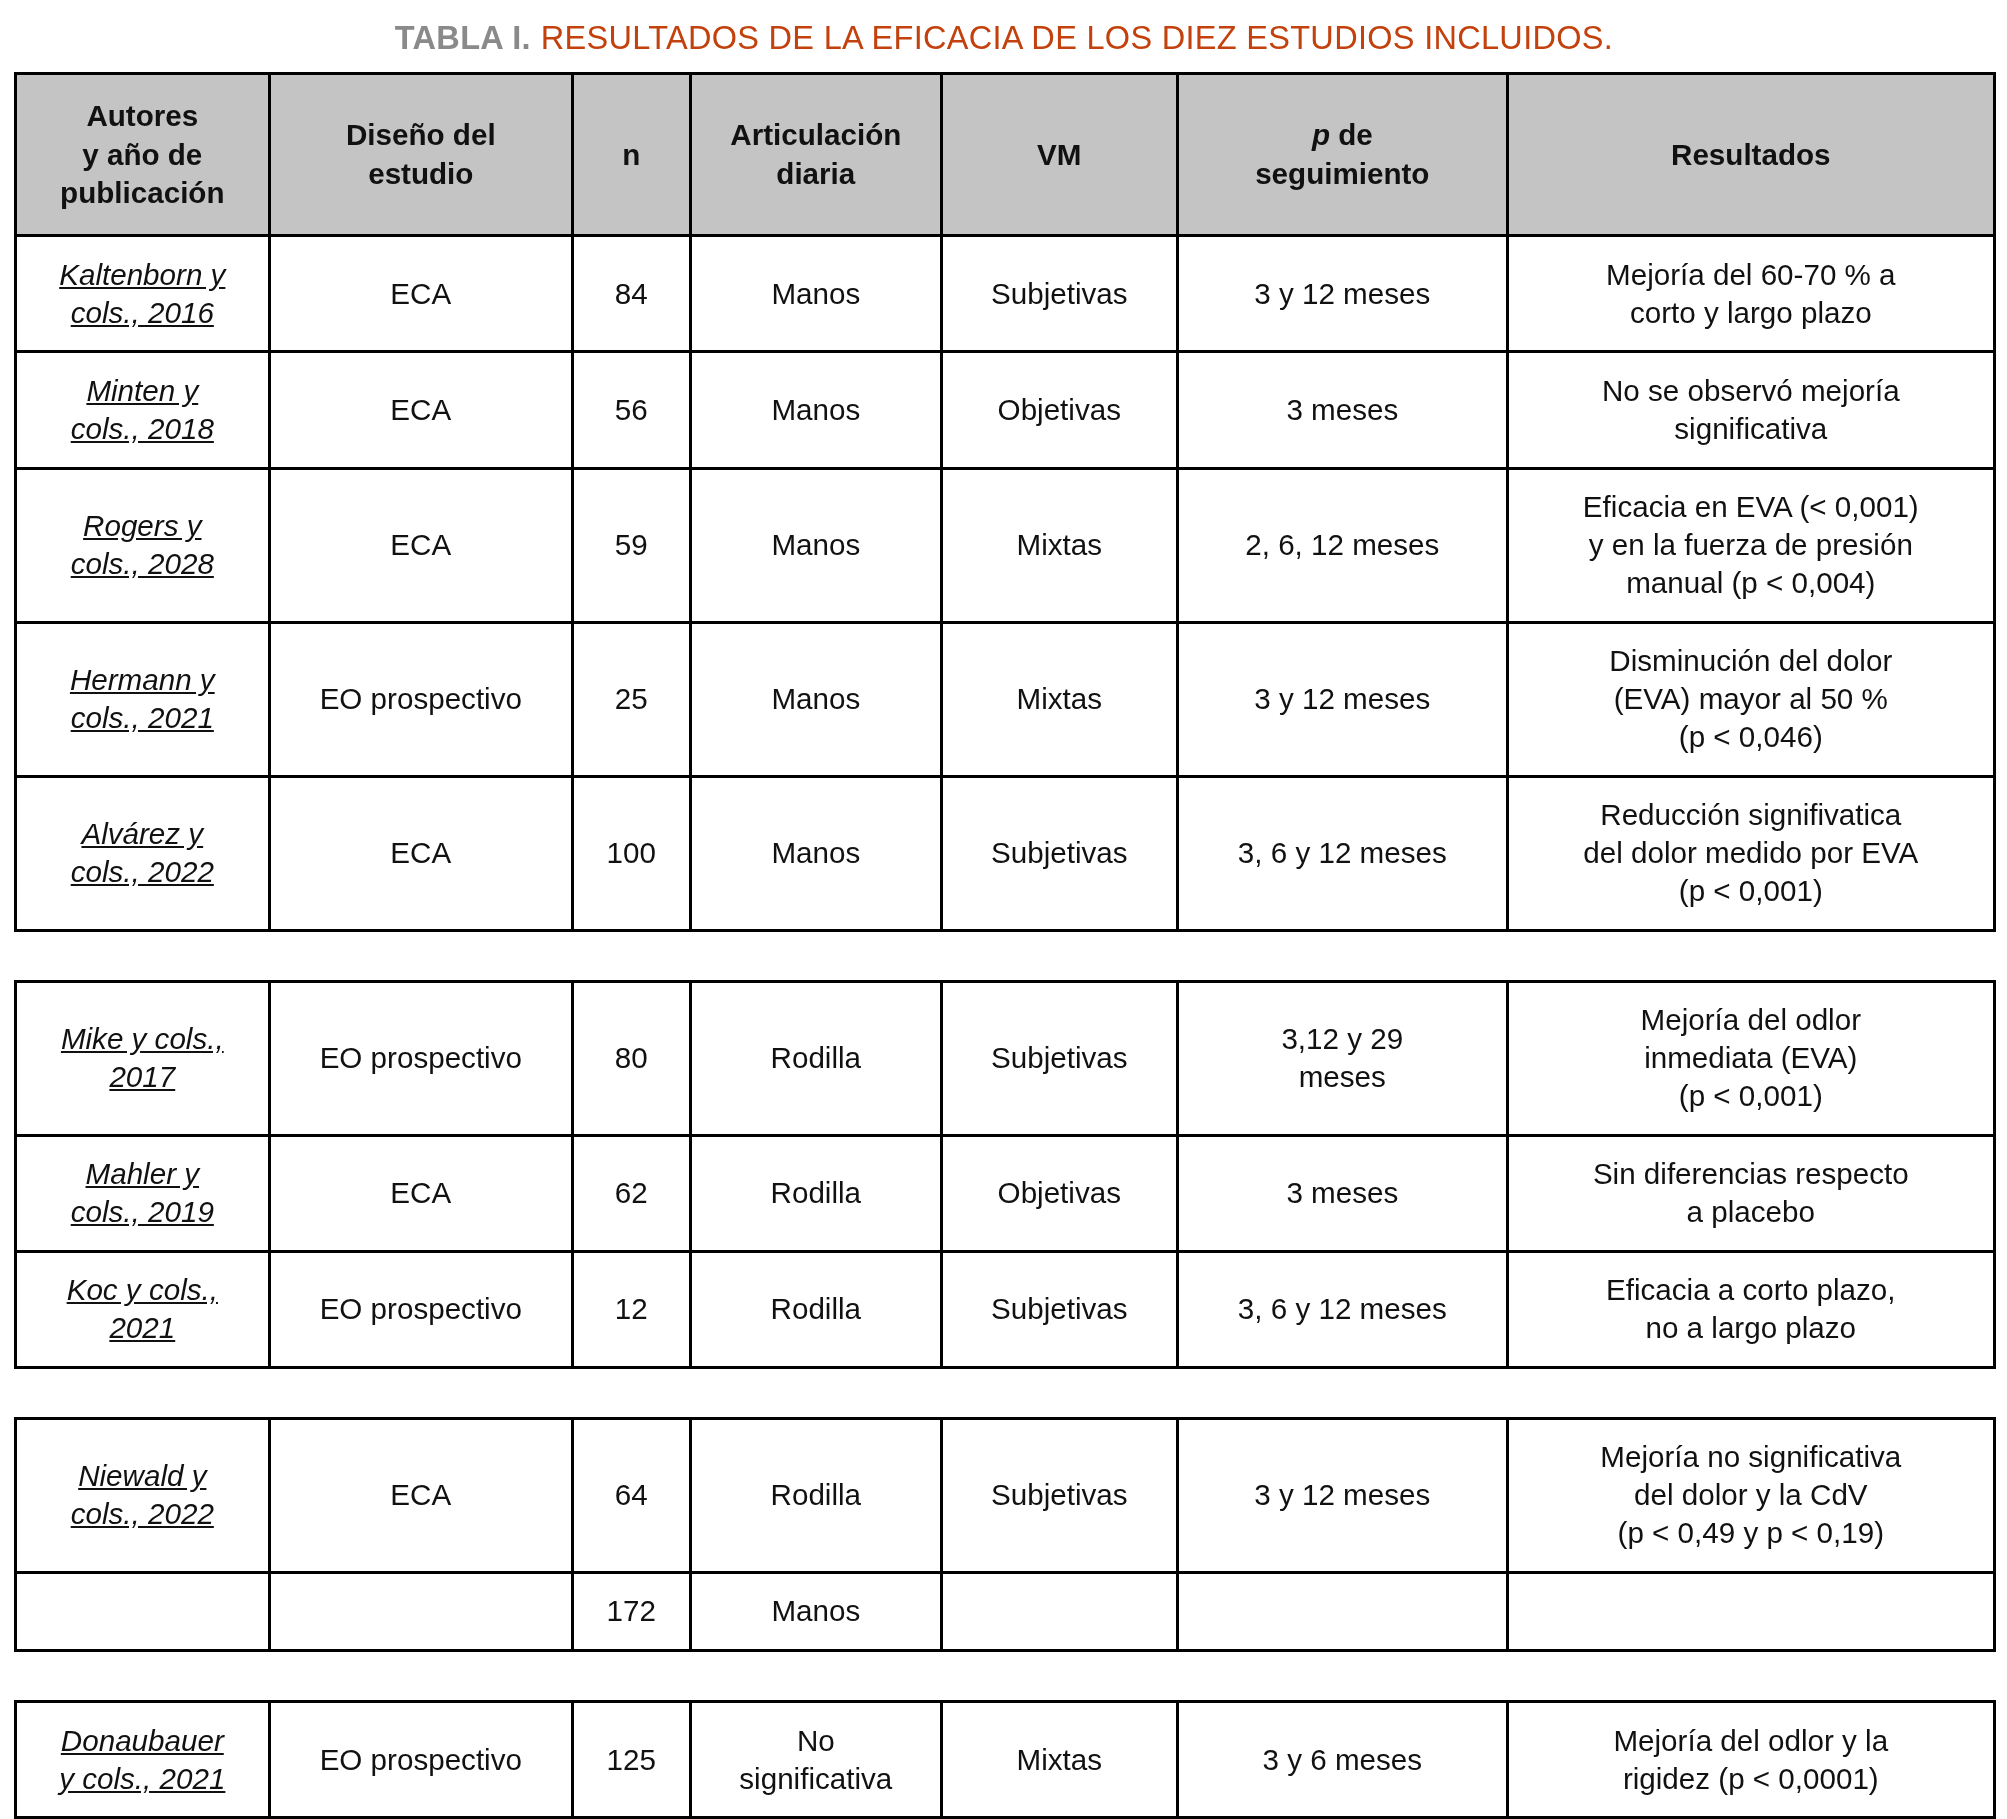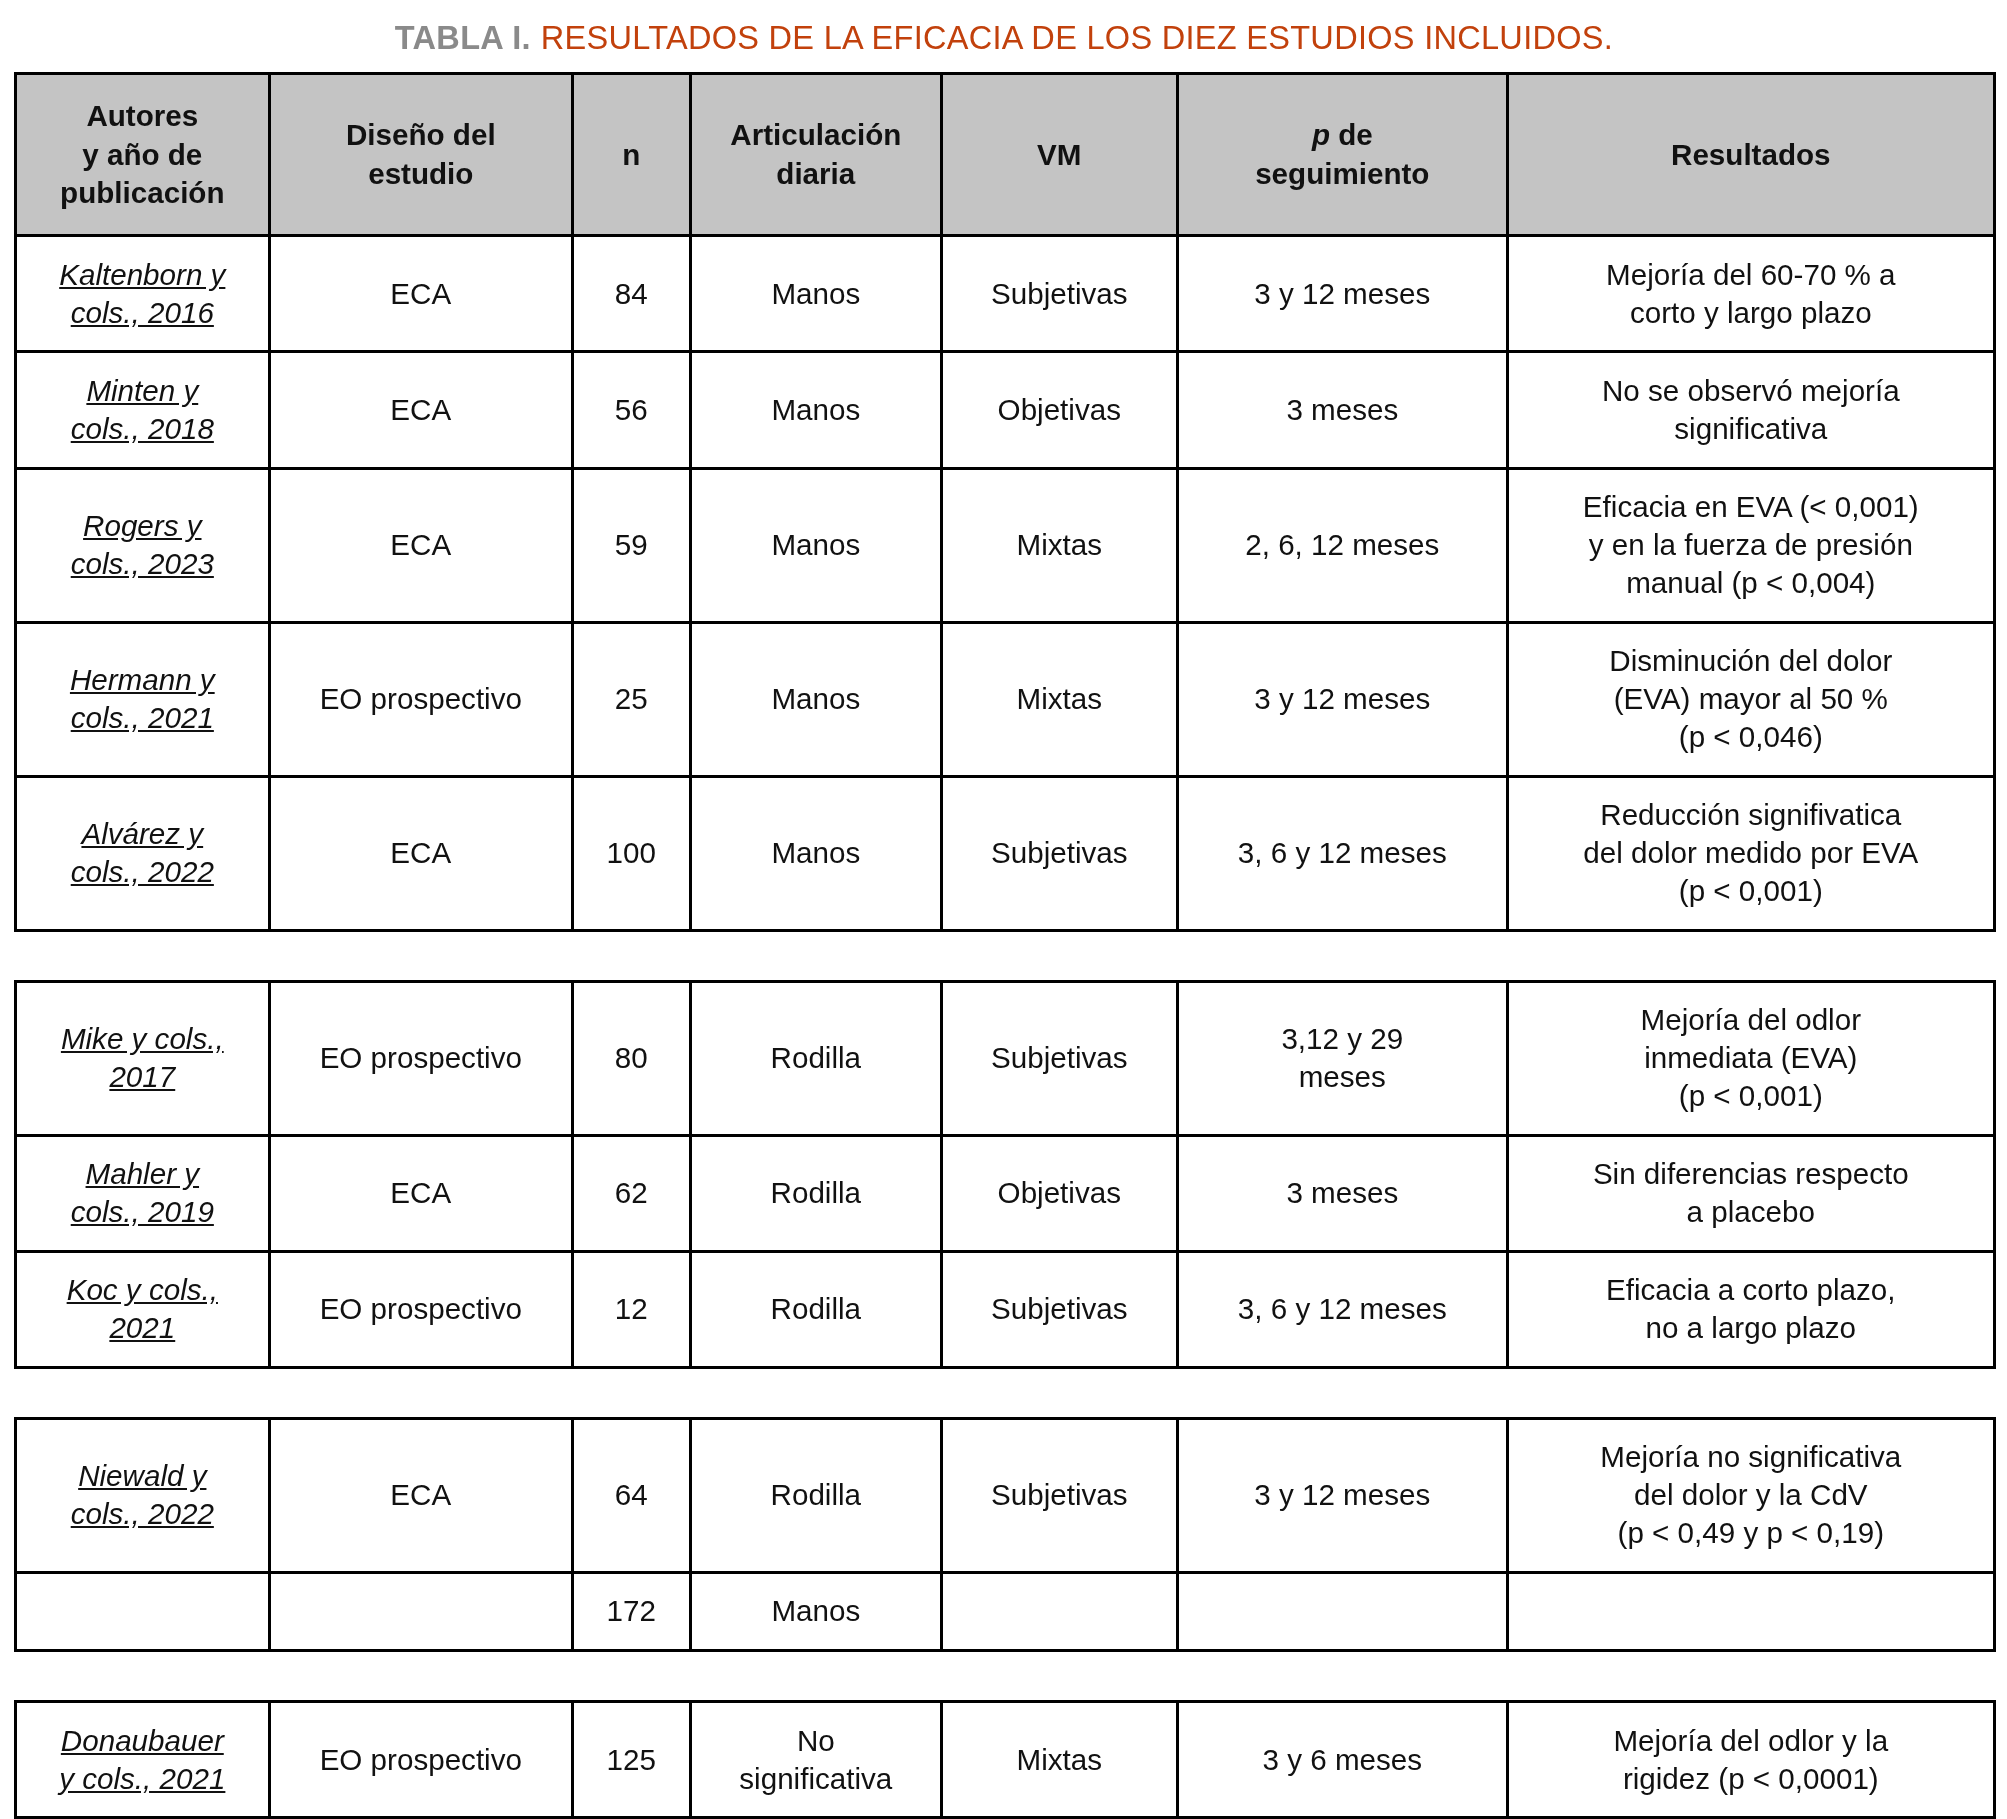--- a/index.html
+++ b/index.html
@@ -117,21 +117,21 @@
           <td>ECA</td>
           <td>56</td>
           <td>Manos</td>
           <td>Objetivas</td>
           <td>3 meses</td>
           <td>No se observó mejoría
 significativa</td>
         </tr>
         <tr>
           <td class="col-authors">Rogers y
-cols., 2023</td>
+cols., 2028</td>
           <td>ECA</td>
           <td>59</td>
           <td>Manos</td>
           <td>Mixtas</td>
           <td>2, 6, 12 meses</td>
           <td>Eficacia en EVA (&lt; 0,001)
 y en la fuerza de presión
 manual (p &lt; 0,004)</td>
         </tr>
         <tr>

